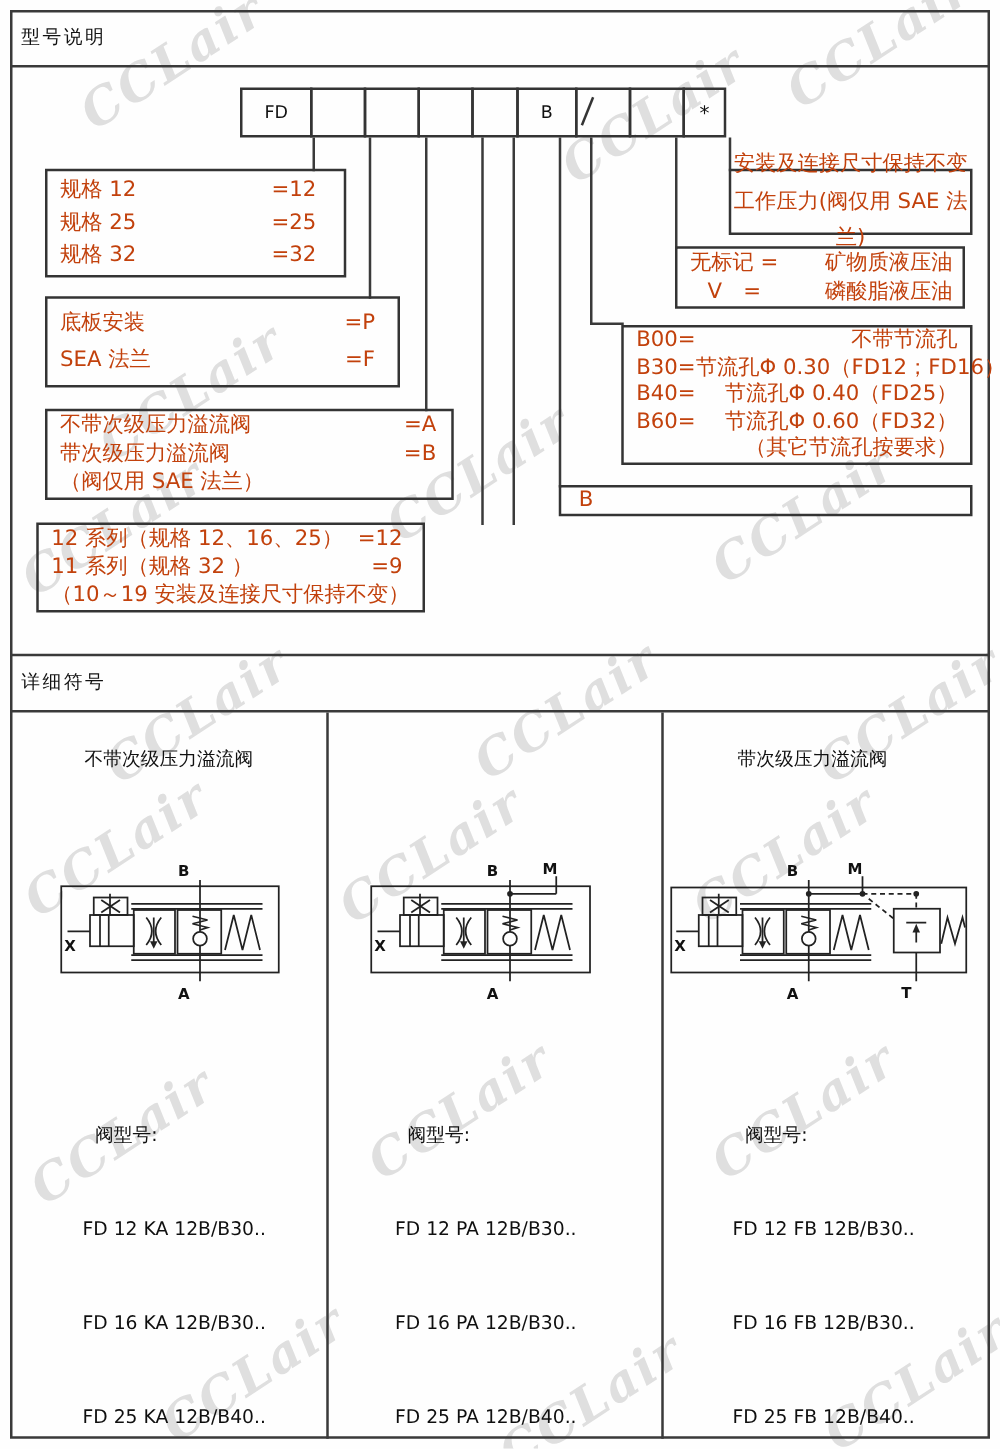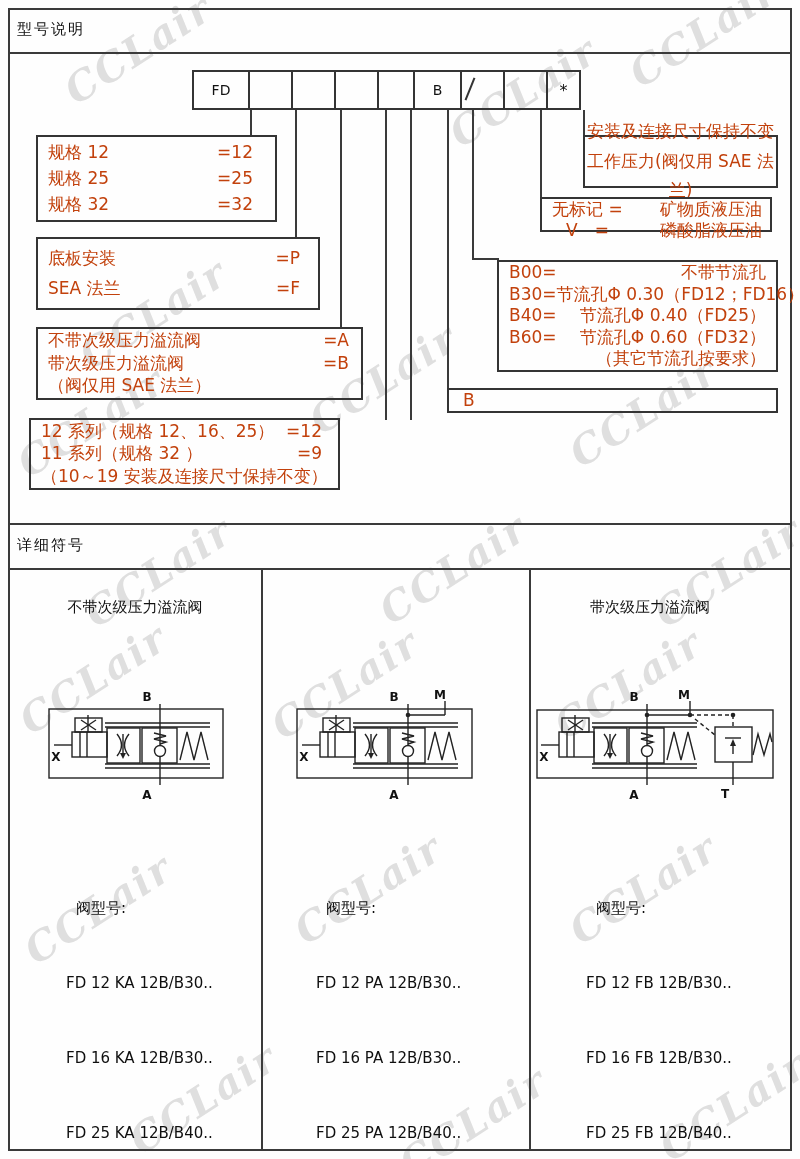--- a/index.html
+++ b/index.html
@@ -143,21 +143,21 @@
         <span class="bl">（10～19 安装及连接尺寸保持不变）</span>
         <span class="bv"></span>
       </div>
   </div>
 
   <div class="bx bx-center" style="left:583px;top:135px;width:195px;height:53px">
     <div>安装及连接尺寸保持不变</div>
     <div>工作压力(阀仅用 SAE 法兰)</div>
   </div>
 
-  <div class="bx bx-fluid" style="left:540px;top:197px;width:232px;height:35px;--pr:8px">
+  <div class="bx bx-fluid" style="left:540px;top:197px;width:232px;height:50px;--pr:8px">
     <div class="brow">
         <span class="bl">无标记 =</span>
         <span class="bv">矿物质液压油</span>
       </div>
     <div class="brow">
         <span class="bl">V　=</span>
         <span class="bv">磷酸脂液压油</span>
       </div>
   </div>
 

